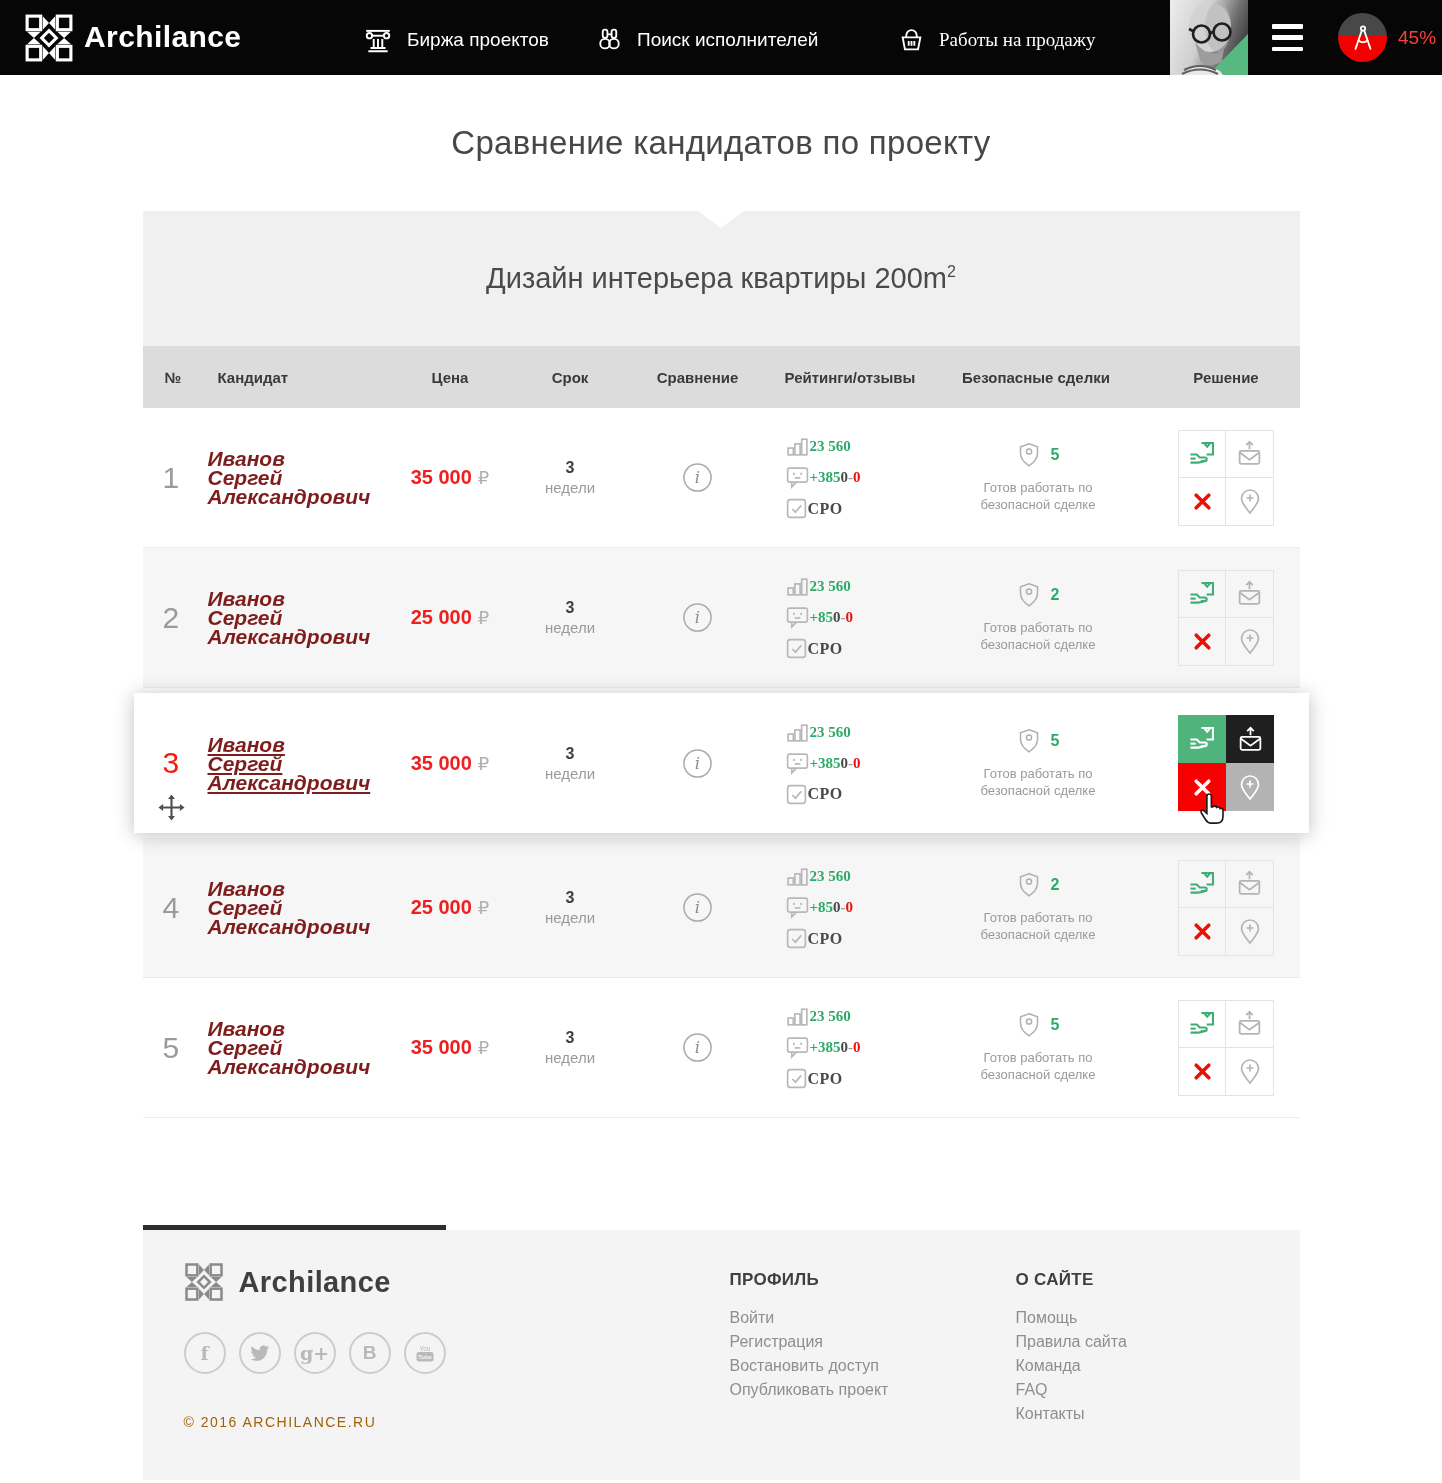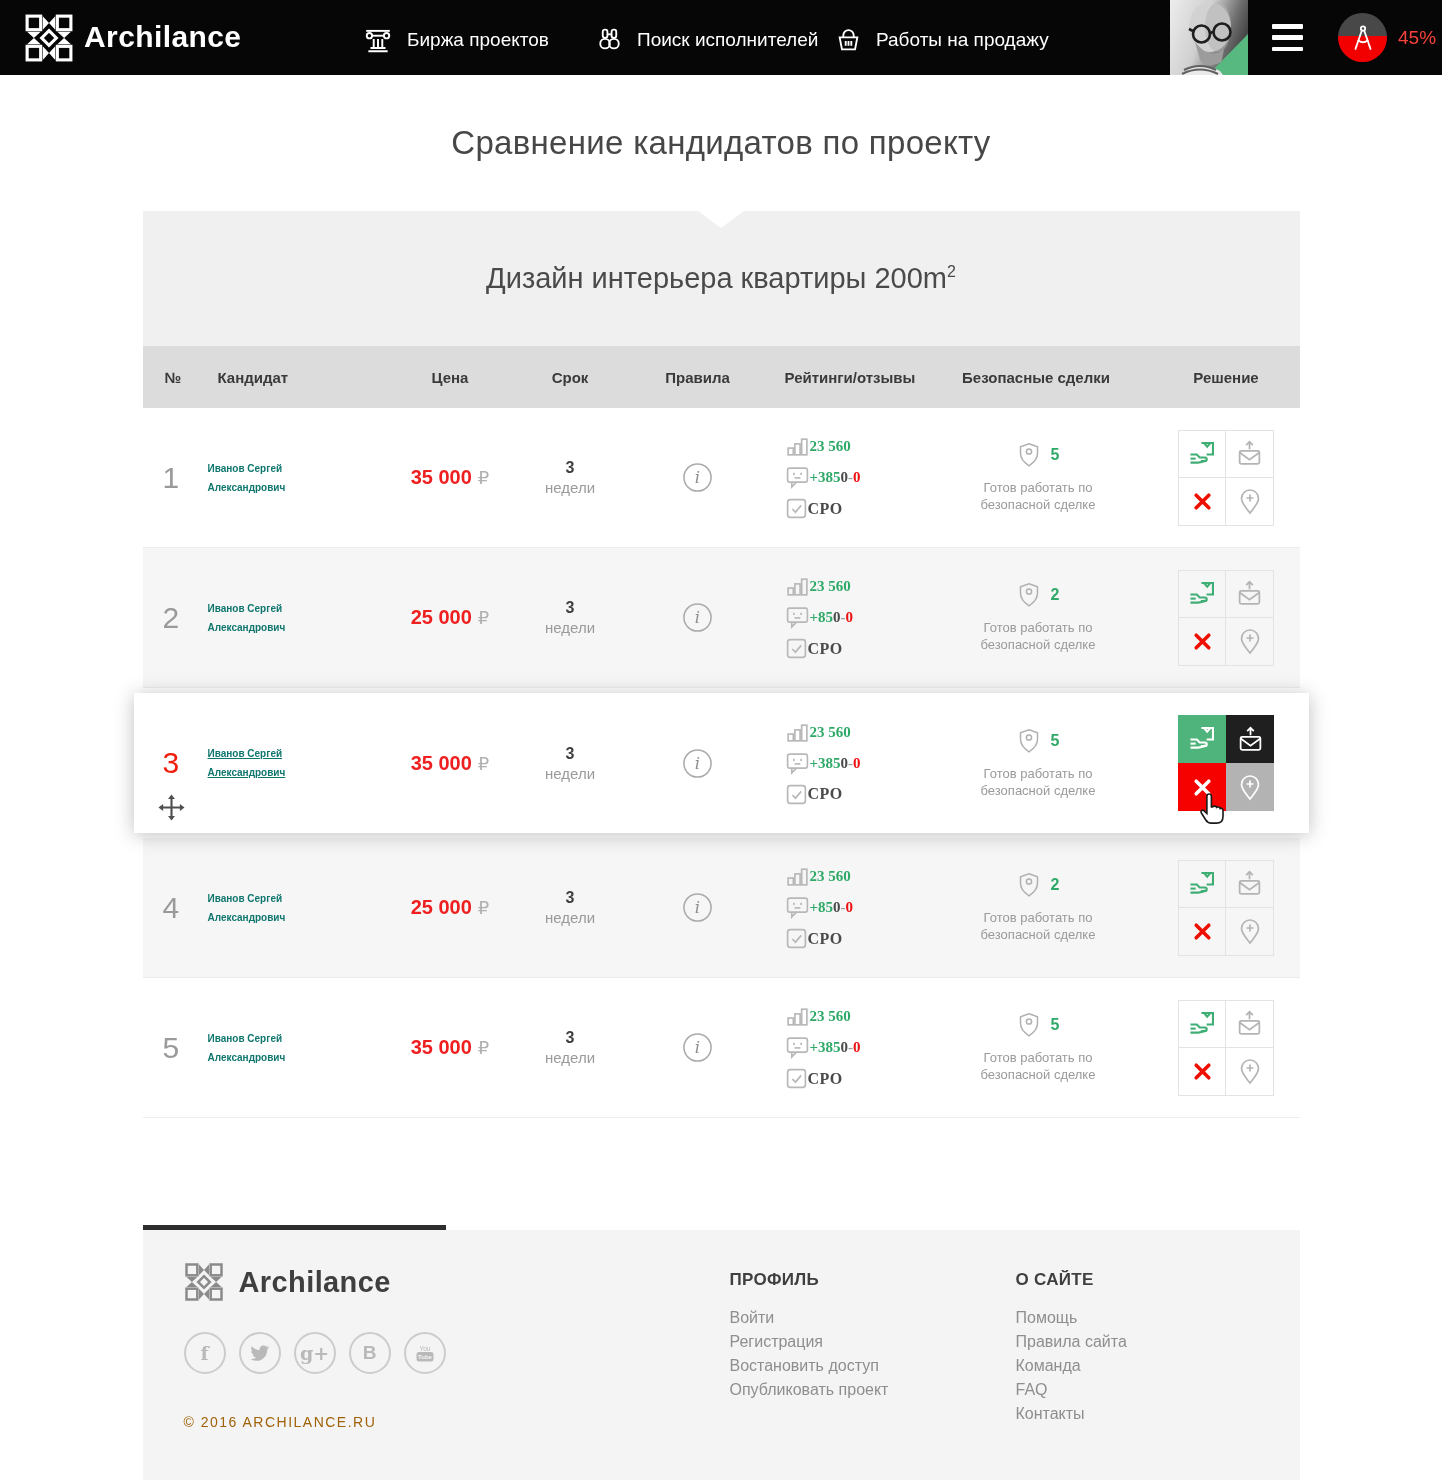--- a/index.html
+++ b/index.html
@@ -9,21 +9,21 @@
     font-family:"Liberation Sans", sans-serif; color:#3f3f3f;
     -webkit-font-smoothing:antialiased; position:relative;
   }
   svg { display:block; }
 
   
   .navbar { position:relative; height:75px; background:#060606; color:#fff; }
   .nav-logo { position:absolute; left:24px; top:13px; width:50px; height:50px; color:#fff; cursor:pointer; }
   .nav-brand { position:absolute; left:84px; top:20px; font-size:30px; font-weight:700; letter-spacing:.4px; cursor:pointer; }
   .nav-item { position:absolute; top:0; height:79px; display:flex; align-items:center; gap:14px; font-size:19px; cursor:pointer; white-space:nowrap; }
-  .ni-1 { left:363px; } .ni-2 { left:596px; } .ni-3 { left:835px; }
+  .ni-1 { left:363px; } .ni-2 { left:596px; } .ni-3 { left:898px;font-family:Liberation Serif, serif; }
   .nav-avatar { position:absolute; left:1170px; top:0; width:78px; height:75px; overflow:hidden; cursor:pointer; }
   .nav-burger { position:absolute; left:1272px; top:24px; width:31px; height:27px; display:flex; flex-direction:column; justify-content:space-between; cursor:pointer; }
   .nav-burger i { height:4.5px; background:#fff; border-radius:1px; }
   .nav-progress { position:absolute; left:1338px; top:13px; display:flex; align-items:center; gap:11px; cursor:pointer; }
   .np-circle { width:49px; height:49px; border-radius:50%; display:flex; align-items:center; justify-content:center;
                background:linear-gradient(#484848 0 47%, #f20000 47% 100%); }
   .np-pct { color:#f5423b; font-size:19px; }
 
   
   .content { width:1157px; margin:0 auto; position:relative; }
@@ -46,21 +46,21 @@
 
   .row { position:relative; height:140px; background:#fff; border-bottom:1px solid #ececec; }
   .row.alt { background:#f6f6f6; }
   .row.active { margin:5px -9px; padding:0 9px; border-bottom:none; z-index:2;
     box-shadow:0 2px 18px rgba(0,0,0,.25); background:#fff; }
   .cell { display:flex; align-items:center; }
   .c-num { padding-left:20px; font-size:30px; color:#9a9a9a; }
   .row.active .c-num { color:#f21d0d; }
   .move { display:none; position:absolute; left:24px; bottom:12px; }
   .row.active .move { display:block; }
-  .cand { width:135px; font-size:10px; font-weight:bold; color:#0f766e; line-height:19px; cursor:pointer; }
+  .cand { width:135px; font-size:21px; font-weight:bold; color:#7f1d1d; line-height:19px; cursor:pointer;font-style:italic; }
   .row.active .cand { text-decoration:underline; }
   .c-price { justify-content:center; gap:6px; }
   .price { font-size:20px; font-weight:bold; color:#ef1f1f; white-space:nowrap; }
   .cur { font-size:18px; color:#b0b0b0; font-family:"DejaVu Sans", sans-serif; }
   .c-term { flex-direction:column; justify-content:center; gap:2px; }
   .t1 { font-size:16px; font-weight:bold; color:#3f3f3f; }
   .t2 { font-size:15px; color:#9a9a9a; }
   .c-info { justify-content:center; }
   .info-btn { cursor:pointer; }
   .c-rate { flex-direction:column; align-items:flex-start; justify-content:center; gap:7px; padding-left:12px; }
@@ -264,21 +264,21 @@
     <div class="band-title">
       <span>Дизайн интерьера квартиры 200m</span><sup>2</sup>
     </div>
   </div>
 
   <div class="thead grid-cols">
     <div class="th th1">№</div>
     <div class="th th2">Кандидат</div>
     <div class="th th3">Цена</div>
     <div class="th th4">Срок</div>
-    <div class="th th5">Правила</div>
+    <div class="th th5">Сравнение</div>
     <div class="th th6">Рейтинги/отзывы</div>
     <div class="th th7">Безопасные сделки</div>
     <div class="th th8">Решение</div>
   </div>
 
   <div class="tbody">
       <div class="row grid-cols">
     <div class="cell c-num">
       <span class="num">1</span>
 

